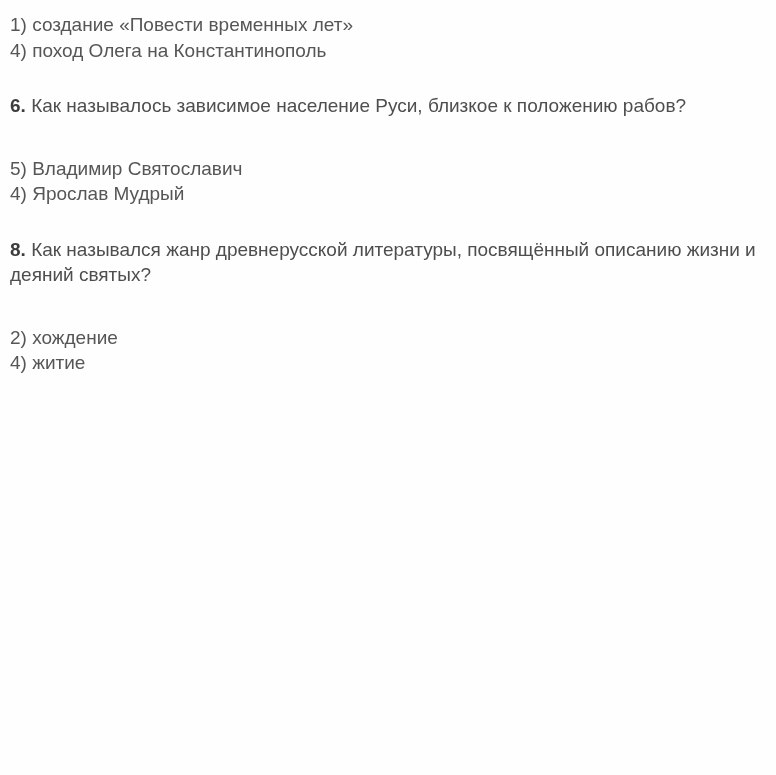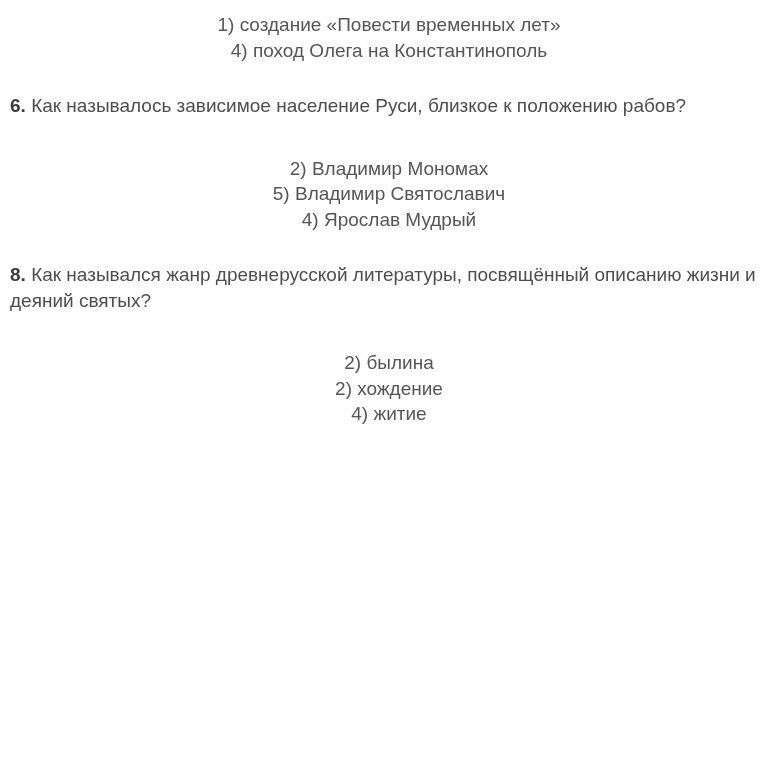--- a/index.html
+++ b/index.html
@@ -23,21 +23,20 @@
   .question {
     margin: 0 0 37px 0;
     color: #4e4e4e;
   }
   .question .q-num {
     font-weight: 700;
     color: #3d3d3d;
   }
   .options {
     margin: 0 0 30px 0;
-    text-align: center;
   }
   .option {
     white-space: nowrap;
     color: #565656;
   }
 </style>
 </head>
 <body>
 
 <main>
@@ -48,28 +47,26 @@
       <div class="option">4) поход Олега на Константинополь</div>
     </div>
   </section>
 
   <section>
     <p class="question"><span class="q-num">6.</span> <span>Как называлось зависимое население Руси, близкое к положению рабов?</span></p>
   </section>
 
   <section>
     <div class="options">
-      <div class="option">2) Владимир Мономах</div>
       <div class="option">5) Владимир Святославич</div>
       <div class="option">4) Ярослав Мудрый</div>
     </div>
   </section>
 
   <section>
     <p class="question"><span class="q-num">8.</span> <span>Как назывался жанр древнерусской литературы, посвящённый описанию жизни и деяний святых?</span></p>
     <div class="options">
-      <div class="option">2) былина</div>
       <div class="option">2) хождение</div>
       <div class="option">4) житие</div>
     </div>
   </section>
 
 </main>
 
 </body></html>

